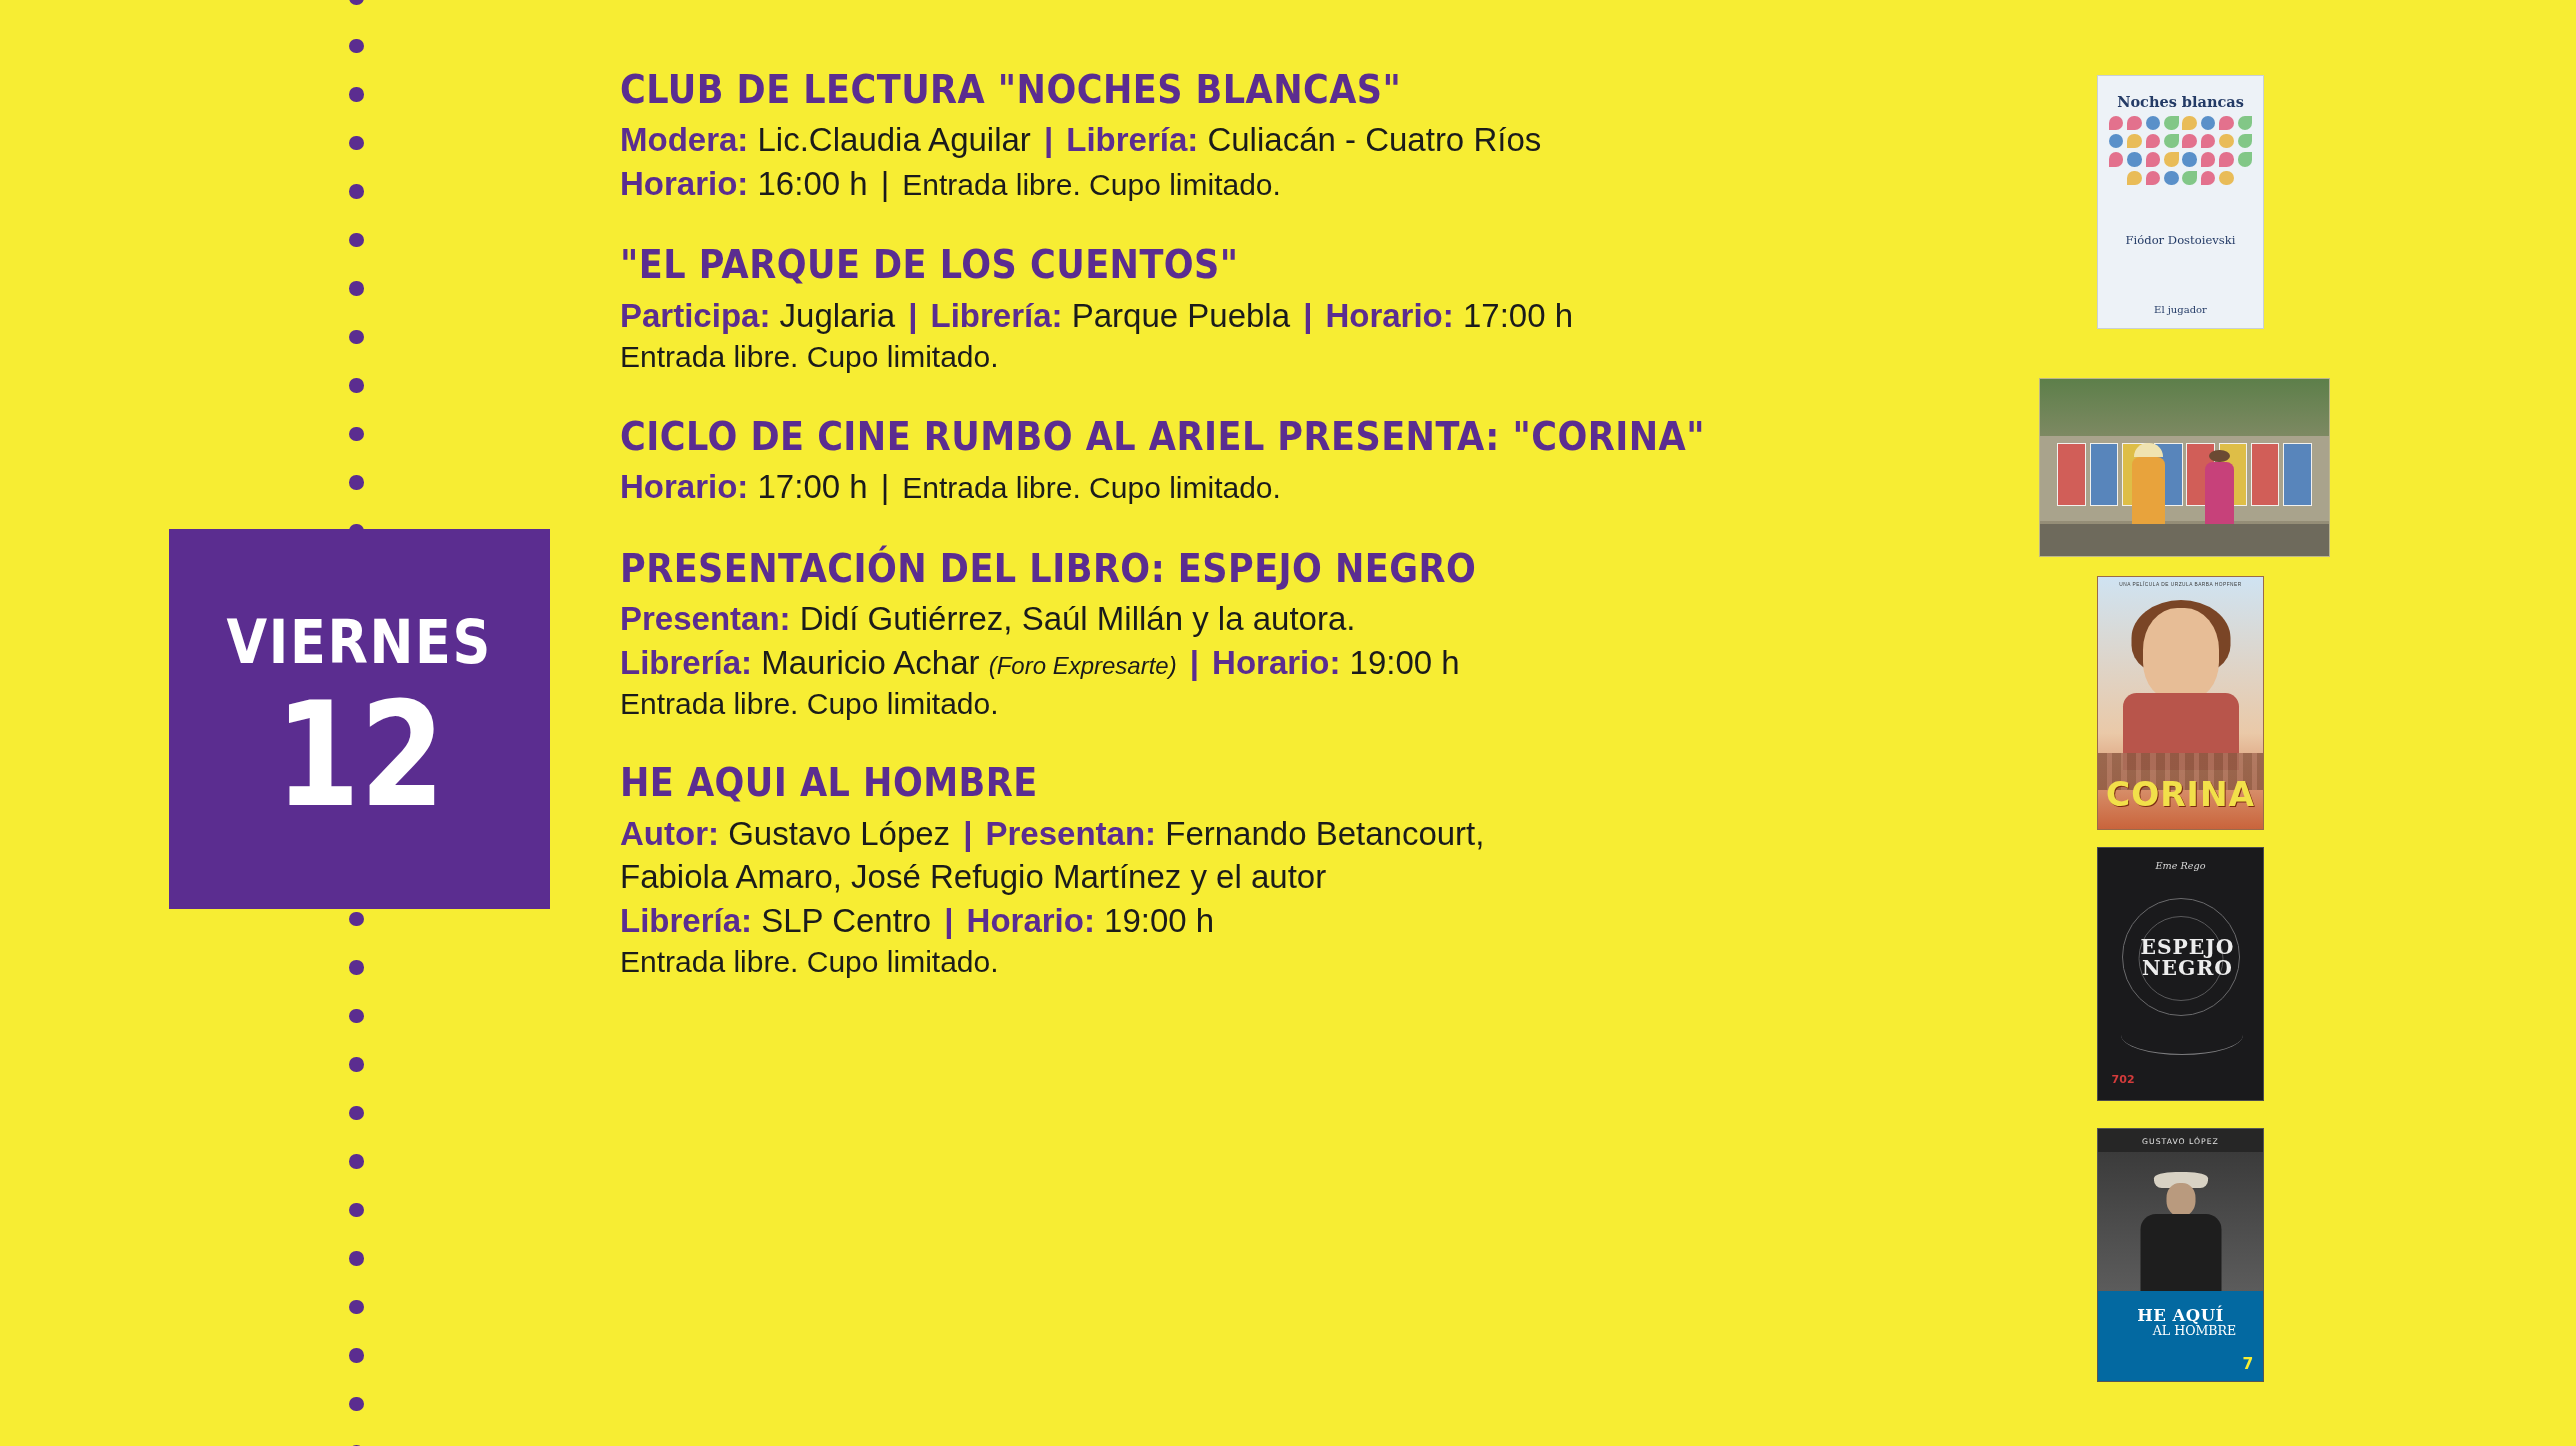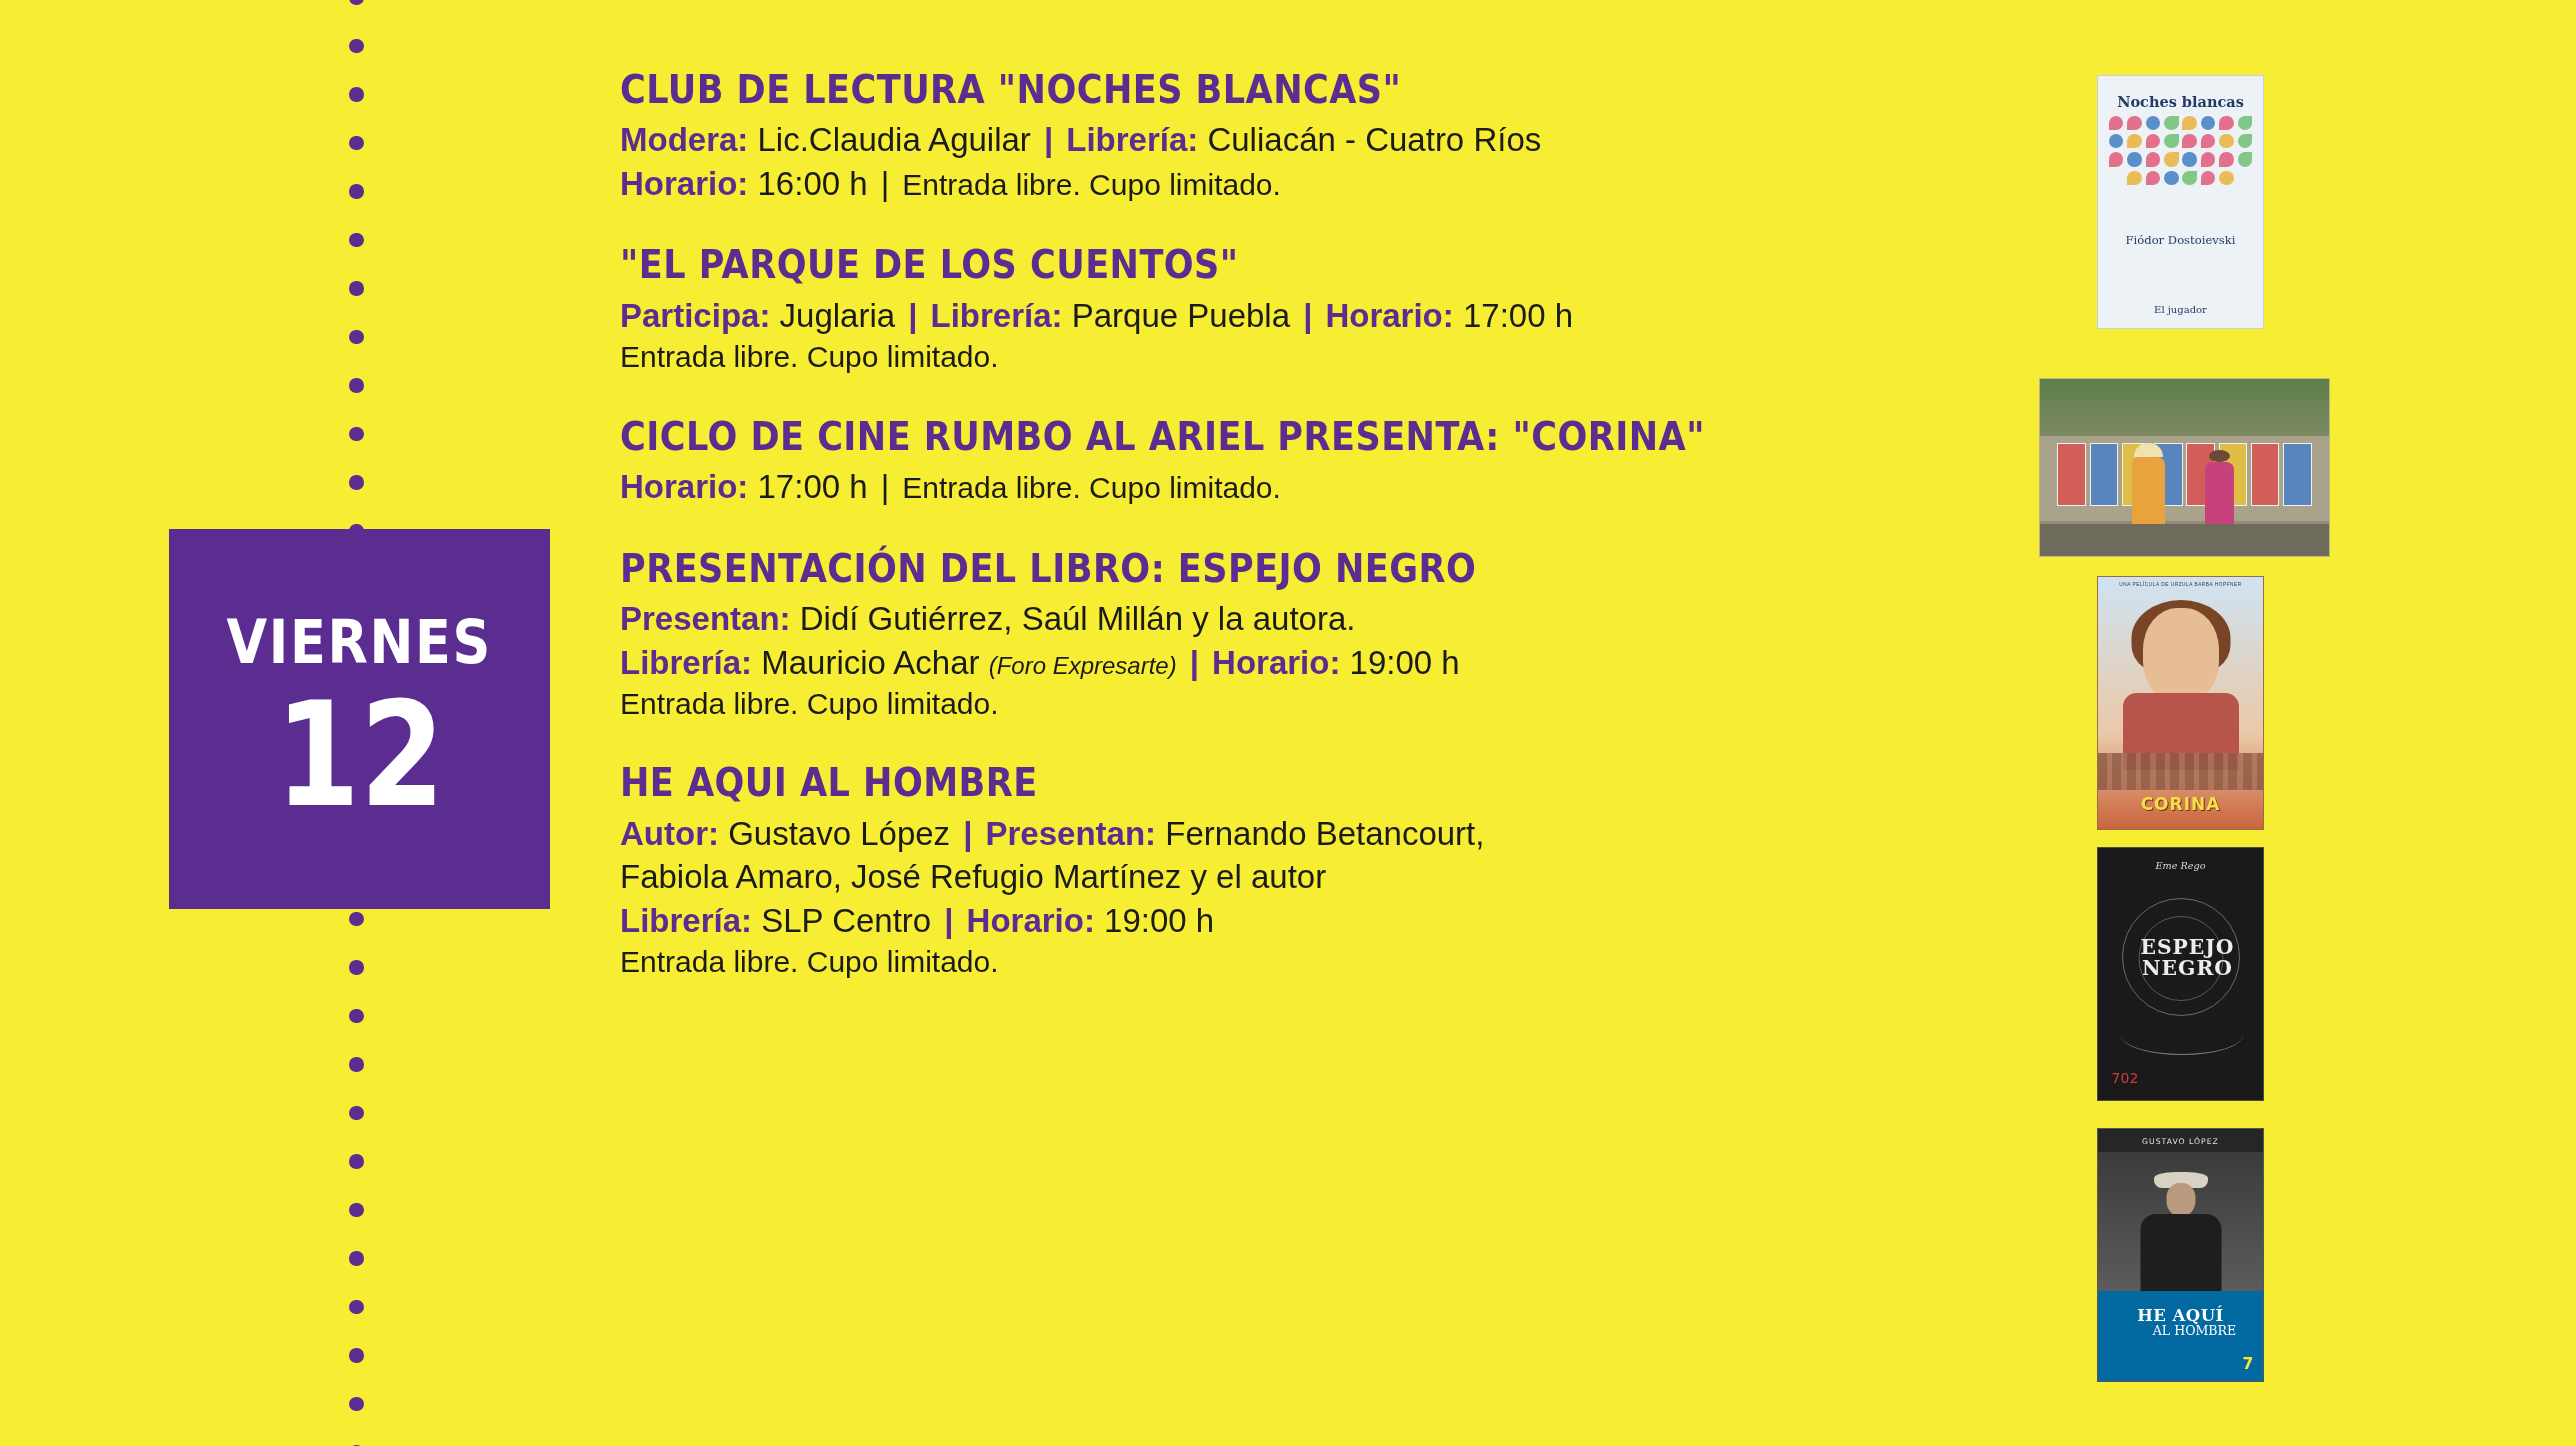--- a/index.html
+++ b/index.html
@@ -242,21 +242,21 @@
   }
   #thumb-corina .city {
     position: absolute; left: 0; bottom: 39px; width: 100%; height: 37px;
     background: repeating-linear-gradient(90deg,#8e5a43 0 8.7px,#a9705a 8.7px 14.5px);
     opacity: .85;
   }
   #thumb-corina .title {
     position: absolute; left: 0; bottom: 15.5px; width: 100%;
     text-align: center;
     font-family: "DejaVu Sans", sans-serif; font-weight: bold;
-    font-size: 17px; color: #f2e04a; letter-spacing: 1px;
+    font-size: 33px; color: #f2e04a; letter-spacing: 1px;
     text-shadow: 1px 1px 0 #7a2b12;
   }
 
   
   #thumb-espejo-negro {
     left: 58px; top: 789px; width: 167px; height: 254px;
     background: #1a1a1c;
     border: 1px solid #4c4c4e;
     overflow: hidden;
   }
@@ -279,22 +279,22 @@
     position: absolute; left: 0; top: 89px; width: 100%; text-align: center;
     font-family: "DejaVu Serif", serif; font-weight: bold; font-size: 20.3px;
     color: #ededed; line-height: 1.05; letter-spacing: 1px; padding-left: 7px;
   }
   #thumb-espejo-negro .streak {
     position: absolute; left: 23px; bottom: 45px; width: 122px; height: 39px;
     border-bottom: 1.9px solid #7b7b7d; border-radius: 0 0 60% 60%;
   }
   #thumb-espejo-negro .badge {
     position: absolute; left: 13.6px; bottom: 13.6px;
-    font-family: "DejaVu Sans", sans-serif; font-size: 14px; color: #d23b3b;
-    font-weight: normal;
+    font-family: "DejaVu Sans", sans-serif; font-size: 11px; color: #d23b3b;
+    font-weight: bold;
   }
 
   
   #thumb-he-aqui {
     left: 58px; top: 1070px; width: 167px; height: 254px;
     background: #262626;
     border: 1px solid #565656;
     overflow: hidden;
   }
   #thumb-he-aqui .top-author {

